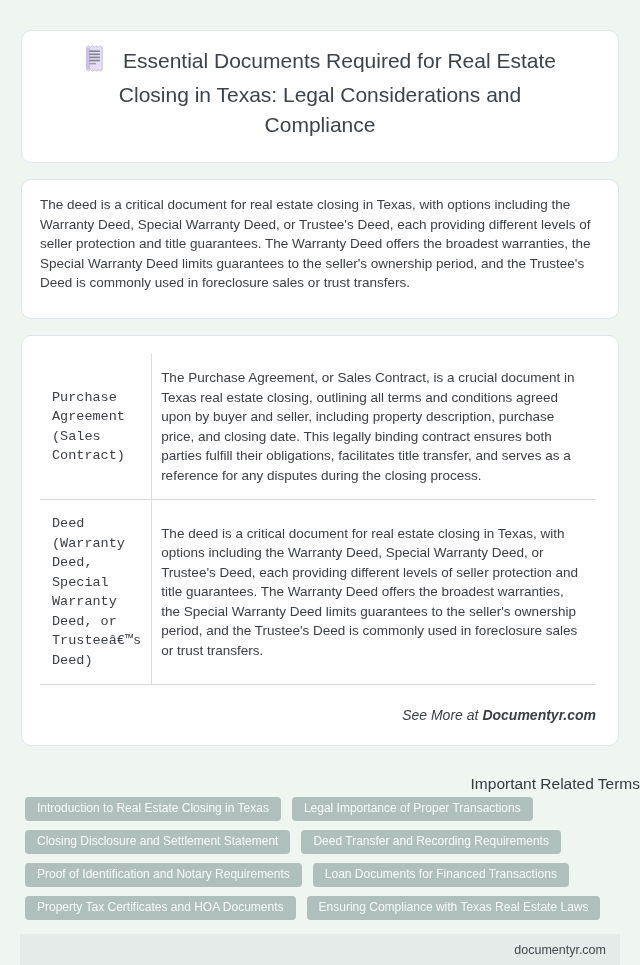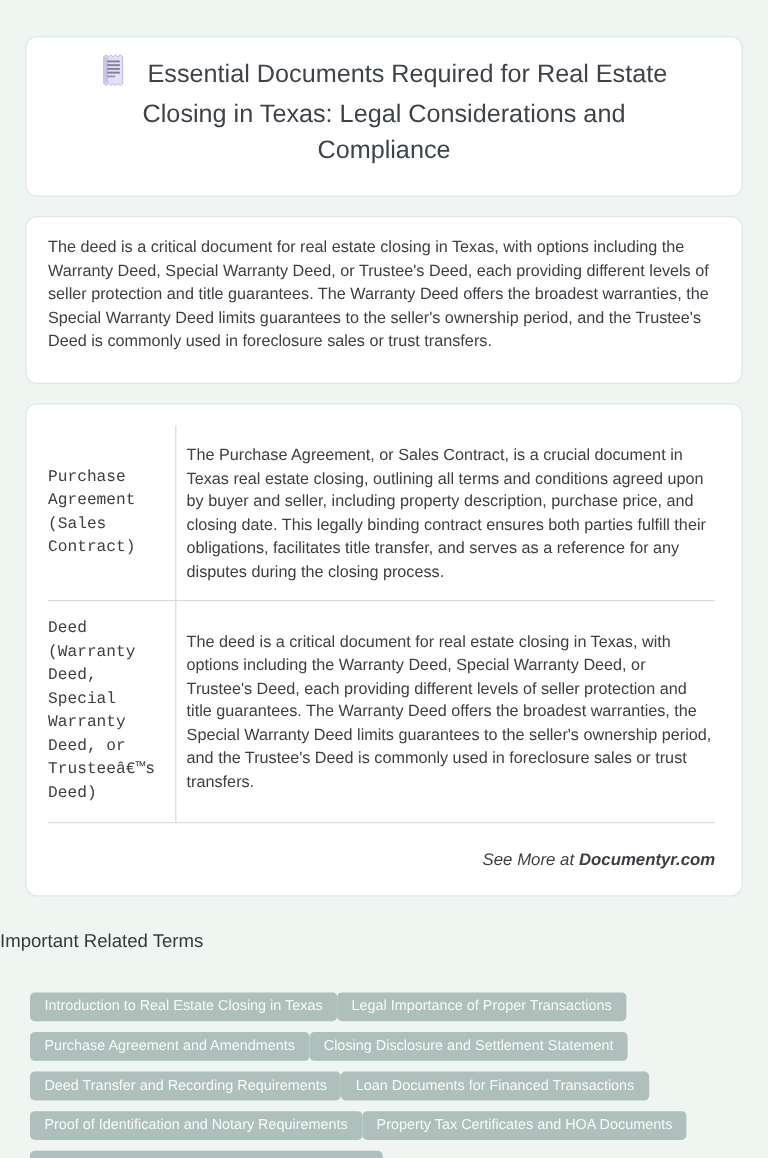--- a/index.html
+++ b/index.html
@@ -51,49 +51,49 @@
   table.terms-table {
     width: 100%;
     border-collapse: collapse;
   }
   table.terms-table td {
     font-size: 13.5px;
     line-height: 19.5px;
     color: #3c4044;
     vertical-align: middle;
     border-bottom: 1px solid #d8dce0;
-    padding: 14px 0;
+    padding: 14px 12px;
   }
   td.term-cell {
     width: 106px;
     border-right: 1px solid #d8dce0;
     padding-right: 10px !important;
     font-family: Liberation Mono, monospace;
   }
   td.desc-cell { padding-left: 9px !important; }
   .see-more {
     text-align: right;
     font-style: italic;
     font-size: 14px;
     color: #3a3f44;
     margin-top: 22px;
   }
   .see-more .brand { font-weight: 700; margin-left: 4px; }
   .related-heading {
-    text-align: left;
+    text-align: right;
     font-size: 15.5px;
     font-weight: 400;
     color: #333b41;
-    margin: 29px 0 33px;
+    margin: 29px 0 4px;
   }
   .tags {
     margin: 0 25px;
     display: flex;
     flex-wrap: wrap;
-    gap: 9px 0;
+    gap: 9px 11px;
   }
   .tag {
     background: #aebfbc;
     color: #f8fbfa;
     font-size: 12px;
     line-height: 13px;
     padding: 5px 12px 6px;
     border-radius: 4px;
     white-space: nowrap;
     cursor: pointer;
@@ -149,24 +149,23 @@
   <div class="see-more">
     <span>See More at</span><span class="brand">Documentyr.com</span>
   </div>
 </div>
 
 <h2 class="related-heading">Important Related Terms</h2>
 
 <div class="tags">
   <span class="tag">Introduction to Real Estate Closing in Texas</span>
   <span class="tag">Legal Importance of Proper Transactions</span>
-  <span class="tag">Purchase Agreement and Amendments</span>
   <span class="tag">Closing Disclosure and Settlement Statement</span>
   <span class="tag">Deed Transfer and Recording Requirements</span>
+  <span class="tag">Proof of Identification and Notary Requirements</span>
   <span class="tag">Loan Documents for Financed Transactions</span>
-  <span class="tag">Proof of Identification and Notary Requirements</span>
   <span class="tag">Property Tax Certificates and HOA Documents</span>
   <span class="tag">Ensuring Compliance with Texas Real Estate Laws</span>
 </div>
 
 <div class="footer-bar">
   <span class="footer-site">documentyr.com</span>
 </div>
 
 </body></html>

